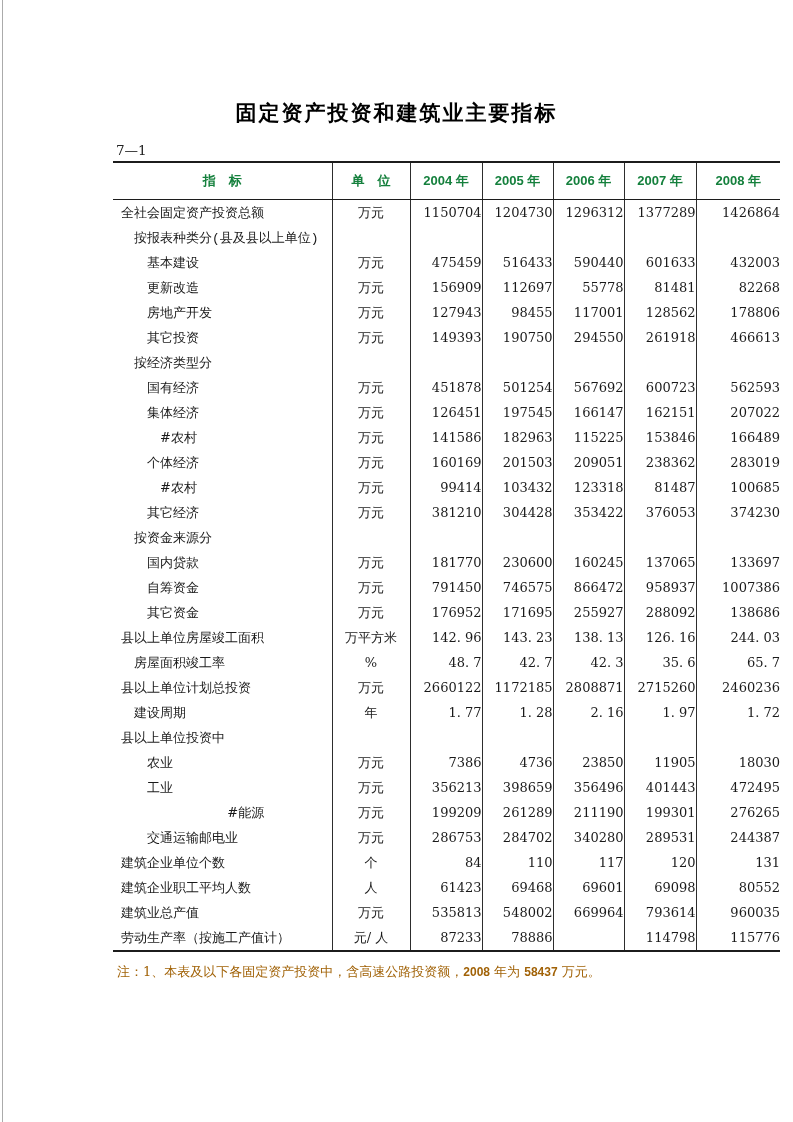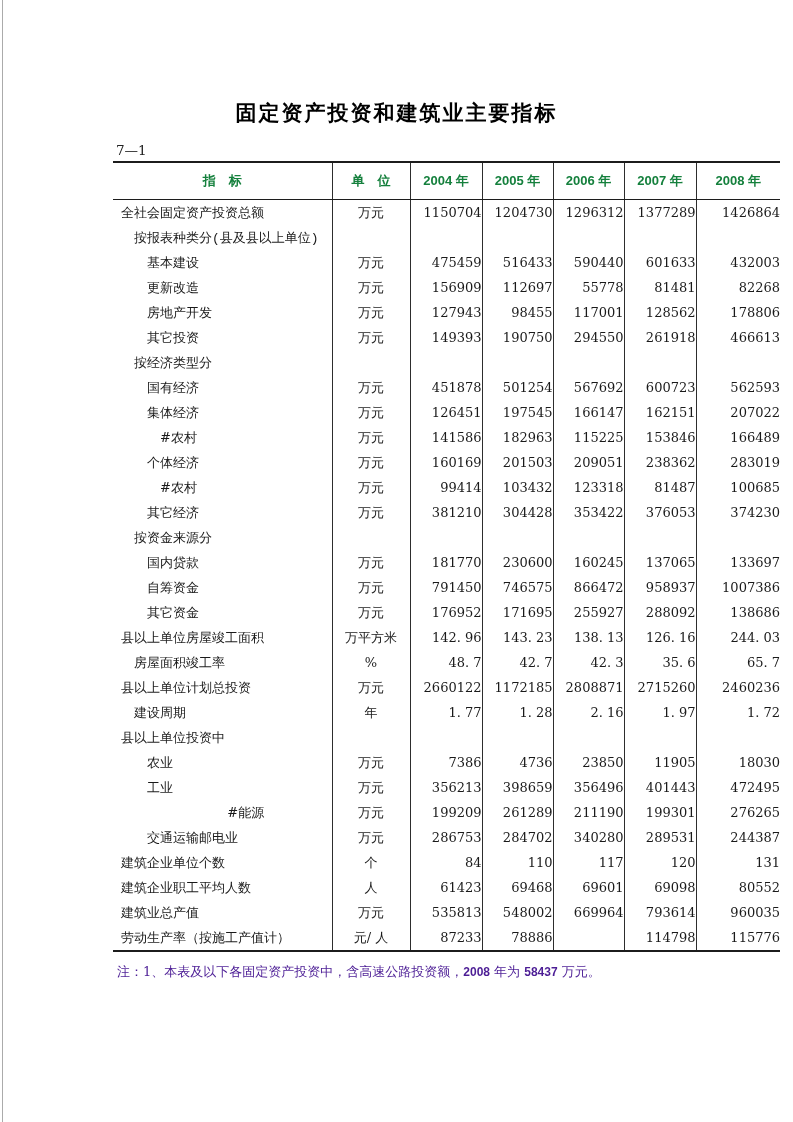--- a/index.html
+++ b/index.html
@@ -58,21 +58,21 @@
     overflow:hidden;
     color:#1a1a1a;
   }
   .vline { border-right:1px solid #2d2d2d; }
   td.cell-label { text-align:left; }
   td.cell-unit  { text-align:center; }
   td.cell-value { text-align:right; padding-right:7px; font-size:12.5px; }
   .footnote {
     margin:11px 0 0 117px;
     font-size:13px;
-    color:#4c1d95;
+    color:#a16207;
   }
   .footnote .num-b {
     font-family:"Liberation Sans", sans-serif;
     font-weight:bold;
     font-size:12px;
   }
 </style>
 </head>
 <body>
 

